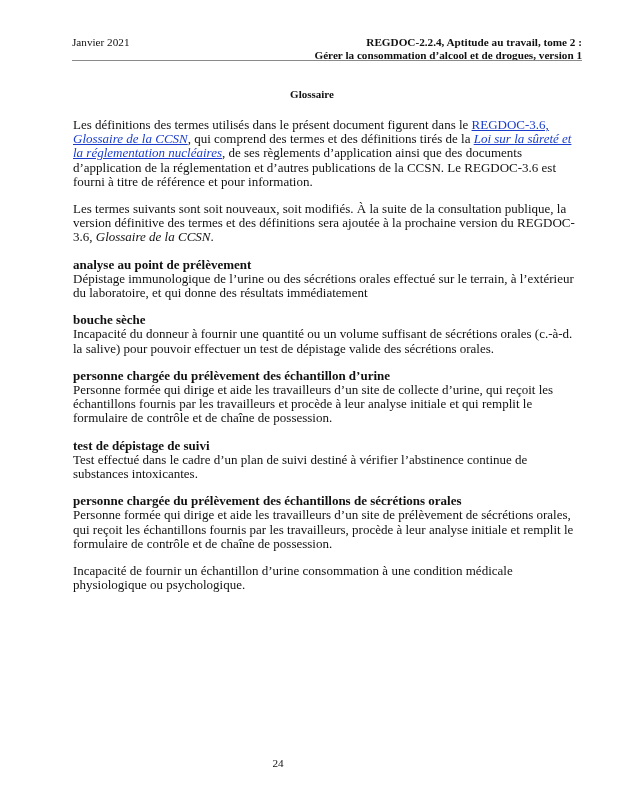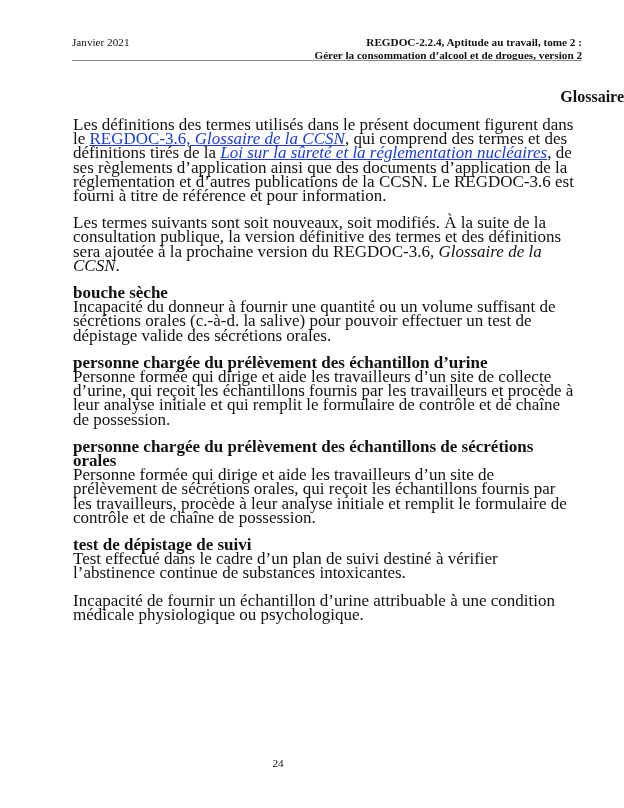--- a/index.html
+++ b/index.html
@@ -11,72 +11,76 @@
     position: absolute; left: 72px; top: 36px; width: 510px;
     font-size: 11.2px; line-height: 13px;
   }
   .header .left { position: absolute; left: 0; top: 0; }
   .header .right { position: absolute; right: 0; top: 0; text-align: right; font-weight: bold; }
   .header-rule {
     position: absolute; left: 72px; top: 60px; width: 510px; height: 0;
     border-top: 1.5px solid #8a8a8a;
   }
   .title {
-    position: absolute; left: 0; width: 624px; top: 88px; text-align: right;
-    font-weight: bold; font-size: 16px;
+    position: absolute; left: 0; width: 624px; top: 88px; text-align: center;
+    font-weight: bold; font-size: 11px;
   }
   .content {
     position: absolute; left: 73px; top: 118px; width: 505px;
-    font-size: 17px; line-height: 14.2px;
+    font-size: 13px; line-height: 14.2px;
   }
   .content p { margin: 0 0 13px 0; }
   a.link { color: #1a3ccc; text-decoration: underline; }
   .term { font-weight: bold; display: block; }
   .def { display: block; }
   .entry { margin-bottom: 13px; }
   .page-num {
     position: absolute; left: 0; width: 556px; top: 757px; text-align: center;
     font-size: 11.2px;
   }
 </style>
 </head>
 <body>
 
 <div class="header">
   <span class="left">Janvier 2021</span>
   <div class="right">
     <div>REGDOC-2.2.4, Aptitude au travail, tome 2 :</div>
-    <div>Gérer la consommation d’alcool et de drogues, version 2</div>
+    <div>Gérer la consommation d’alcool et de drogues, version 1</div>
   </div>
 </div>
 <div class="header-rule"></div>
 
 <div class="title">Glossaire</div>
 
 <div class="content">
   <p><span>Les définitions des termes utilisés dans le présent document figurent dans le </span><a class="link" href="#"><span>REGDOC-3.6, </span><i>Glossaire de la CCSN</i></a><span>, qui comprend des termes et des définitions tirés de la </span><a class="link" href="#"><i>Loi sur la sûreté et la réglementation nucléaires</i></a><span>, de ses règlements d’application ainsi que des documents d’application de la réglementation et d’autres publications de la CCSN. Le REGDOC-3.6 est fourni à titre de référence et pour information.</span></p>
 
   <p><span>Les termes suivants sont soit nouveaux, soit modifiés. À la suite de la consultation publique, la version définitive des termes et des définitions sera ajoutée à la prochaine version du REGDOC-3.6, </span><i>Glossaire de la CCSN</i><span>.</span></p>
 
   <div id="entries">
       <div class="entry">
+        <span class="term">analyse au point de prélèvement</span>
+        <span class="def">Dépistage immunologique de l’urine ou des sécrétions orales effectué sur le terrain, à l’extérieur du laboratoire, et qui donne des résultats immédiatement</span>
+      </div>
+      <div class="entry">
         <span class="term">bouche sèche</span>
         <span class="def">Incapacité du donneur à fournir une quantité ou un volume suffisant de sécrétions orales (c.-à-d. la salive) pour pouvoir effectuer un test de dépistage valide des sécrétions orales.</span>
       </div>
       <div class="entry">
         <span class="term">personne chargée du prélèvement des échantillon d’urine</span>
         <span class="def">Personne formée qui dirige et aide les travailleurs d’un site de collecte d’urine, qui reçoit les échantillons fournis par les travailleurs et procède à leur analyse initiale et qui remplit le formulaire de contrôle et de chaîne de possession.</span>
       </div>
       <div class="entry">
+        <span class="term">test de dépistage de suivi</span>
+        <span class="def">Test effectué dans le cadre d’un plan de suivi destiné à vérifier l’abstinence continue de substances intoxicantes.</span>
+      </div>
+      <div class="entry">
         <span class="term">personne chargée du prélèvement des échantillons de sécrétions orales</span>
         <span class="def">Personne formée qui dirige et aide les travailleurs d’un site de prélèvement de sécrétions orales, qui reçoit les échantillons fournis par les travailleurs, procède à leur analyse initiale et remplit le formulaire de contrôle et de chaîne de possession.</span>
       </div>
       <div class="entry">
-        <span class="term">test de dépistage de suivi</span>
-        <span class="def">Test effectué dans le cadre d’un plan de suivi destiné à vérifier l’abstinence continue de substances intoxicantes.</span>
-      </div>
-      <div class="entry">
-        <span class="def">Incapacité de fournir un échantillon d’urine attribuable à une condition médicale physiologique ou psychologique.</span>
+        <span class="def">Incapacité de fournir un échantillon d’urine consommation à une condition médicale physiologique ou psychologique.</span>
       </div>
     </div>
 </div>
 
 <div class="page-num">24</div>
 
 </body></html>

